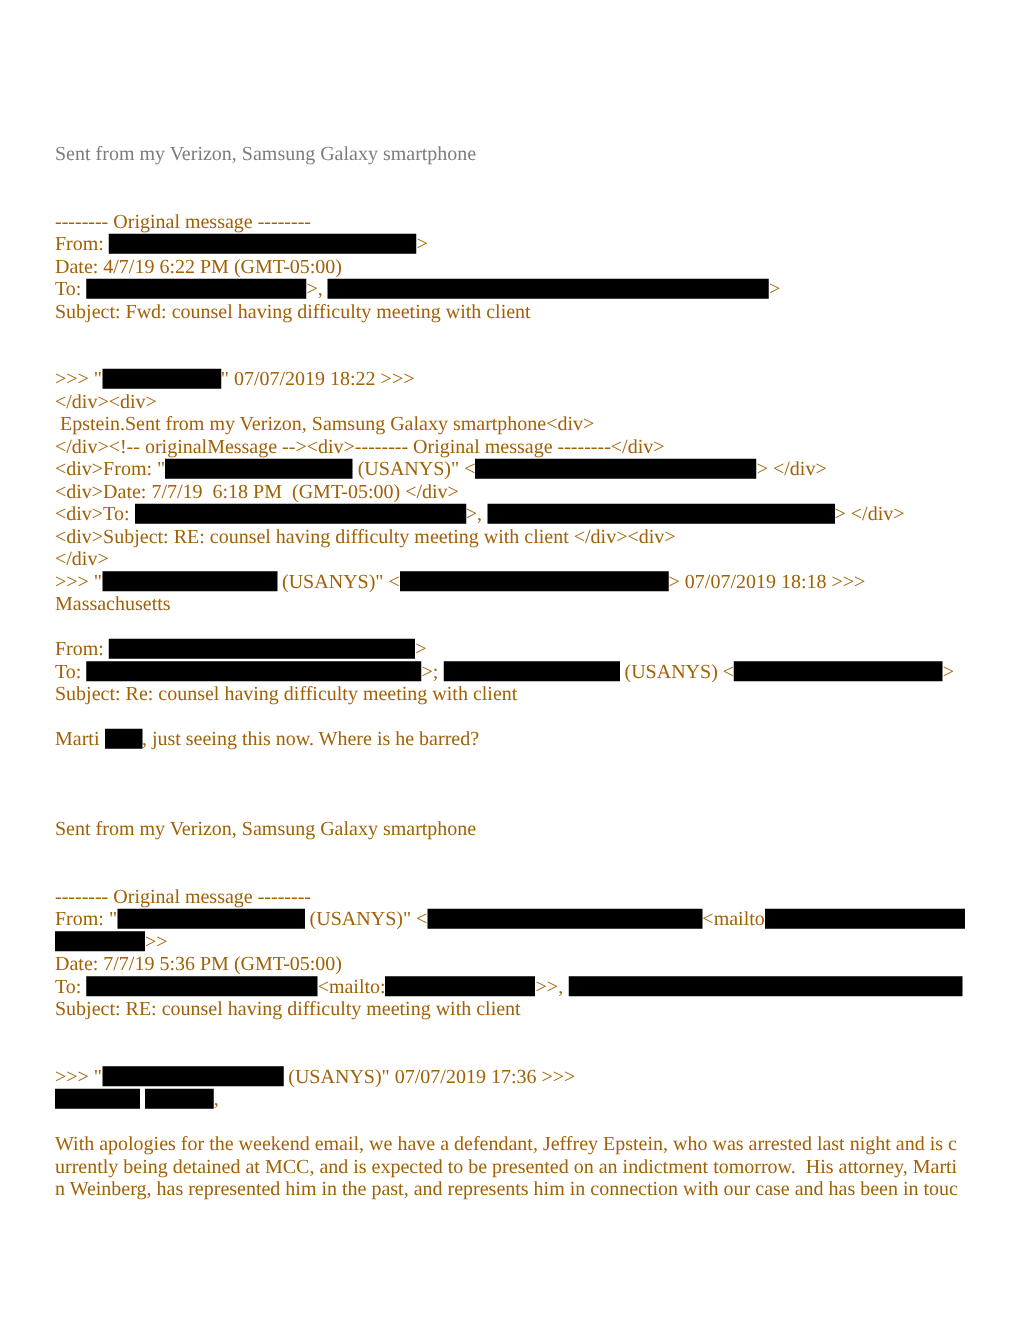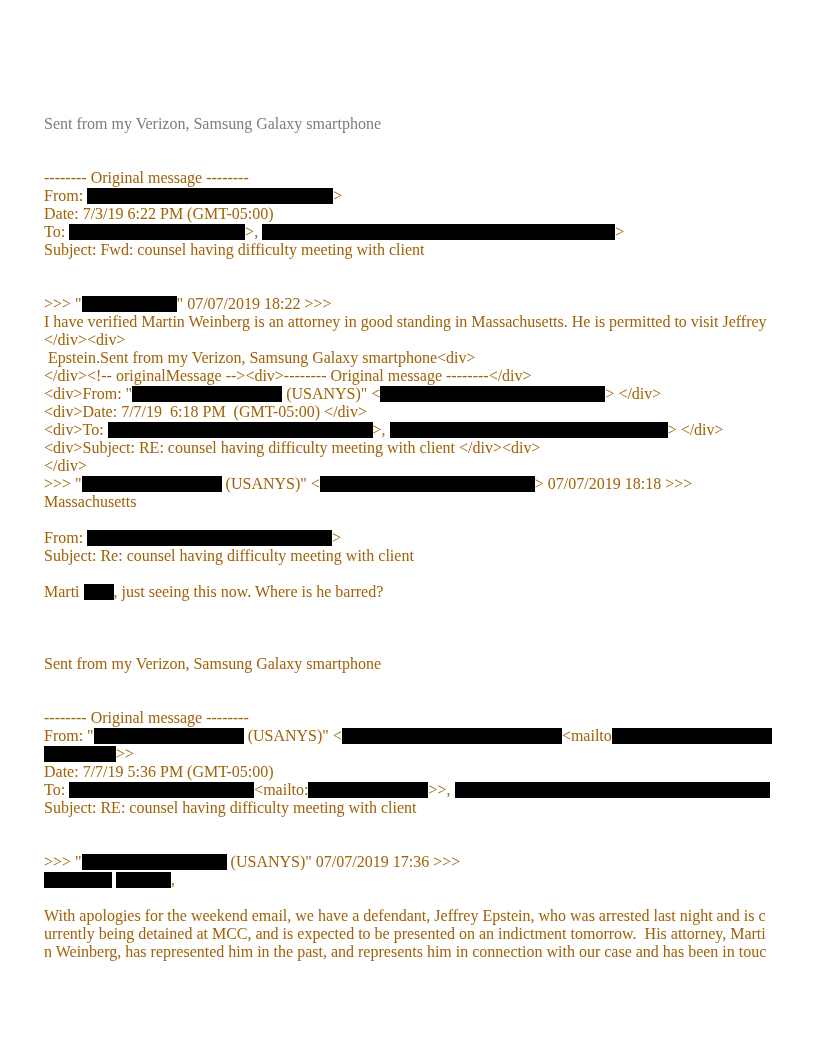--- a/index.html
+++ b/index.html
@@ -48,39 +48,39 @@
 </head>
 <body>
 
 <div class="page">
   <div class="email-document">
       <div class="line muted"><span>Sent from my Verizon, Samsung Galaxy smartphone</span></div>
       <div class="line"></div>
       <div class="line"></div>
       <div class="line"><span>-------- Original message --------</span></div>
       <div class="line"><span>From: </span><span class="redaction" style="width: 246px; background: rgb(0, 0, 0);"></span><span>&gt;</span></div>
-      <div class="line"><span>Date: 7/3/19 6:22 PM (GMT-05:00)</span></div>
+      <div class="line"><span>Date: 4/7/19 6:22 PM (GMT-05:00)</span></div>
       <div class="line"><span>To: </span><span class="redaction" style="width: 176px; background: rgb(0, 0, 0);"></span><span>&gt;, </span><span class="redaction" style="width: 353px; background: rgb(0, 0, 0);"></span><span>&gt;</span></div>
       <div class="line"><span>Subject: Fwd: counsel having difficulty meeting with client</span></div>
       <div class="line"></div>
       <div class="line"></div>
       <div class="line"><span>&gt;&gt;&gt; "</span><span class="redaction" style="width: 95px; background: rgb(0, 0, 0);"></span><span>" 07/07/2019 18:22 &gt;&gt;&gt;</span></div>
-      <div class="line"><span>I have verified Martin Weinberg is an attorney in good standing in Massachusetts. He is permitted to visit Jeffrey</span></div>
       <div class="line"><span>&lt;/div&gt;&lt;div&gt;</span></div>
       <div class="line"><span> Epstein.Sent from my Verizon, Samsung Galaxy smartphone&lt;div&gt;</span></div>
       <div class="line"><span>&lt;/div&gt;&lt;!-- originalMessage --&gt;&lt;div&gt;-------- Original message --------&lt;/div&gt;</span></div>
       <div class="line"><span>&lt;div&gt;From: "</span><span class="redaction" style="width: 150px; background: rgb(0, 0, 0);"></span><span> (USANYS)" &lt;</span><span class="redaction" style="width: 225px; background: rgb(0, 0, 0);"></span><span>&gt; &lt;/div&gt;</span></div>
       <div class="line"><span>&lt;div&gt;Date: 7/7/19  6:18 PM  (GMT-05:00) &lt;/div&gt;</span></div>
       <div class="line"><span>&lt;div&gt;To: </span><span class="redaction" style="width: 265px; background: rgb(0, 0, 0);"></span><span>&gt;, </span><span class="redaction" style="width: 278px; background: rgb(0, 0, 0);"></span><span>&gt; &lt;/div&gt;</span></div>
       <div class="line"><span>&lt;div&gt;Subject: RE: counsel having difficulty meeting with client &lt;/div&gt;&lt;div&gt;</span></div>
       <div class="line"><span>&lt;/div&gt;</span></div>
       <div class="line"><span>&gt;&gt;&gt; "</span><span class="redaction" style="width: 140px; background: rgb(0, 0, 0);"></span><span> (USANYS)" &lt;</span><span class="redaction" style="width: 215px; background: rgb(0, 0, 0);"></span><span>&gt; 07/07/2019 18:18 &gt;&gt;&gt;</span></div>
       <div class="line"><span>Massachusetts</span></div>
       <div class="line"></div>
       <div class="line"><span>From: </span><span class="redaction" style="width: 245px; background: rgb(0, 0, 0);"></span><span>&gt;</span></div>
+      <div class="line"><span>To: </span><span class="redaction" style="width: 268px; background: rgb(0, 0, 0);"></span><span>&gt;; </span><span class="redaction" style="width: 141px; background: rgb(0, 0, 0);"></span><span> (USANYS) &lt;</span><span class="redaction" style="width: 167px; background: rgb(0, 0, 0);"></span><span>&gt;</span></div>
       <div class="line"><span>Subject: Re: counsel having difficulty meeting with client</span></div>
       <div class="line"></div>
       <div class="line"><span>Marti </span><span class="redaction" style="width: 30px; background: rgb(0, 0, 0);"></span><span>, just seeing this now. Where is he barred?</span></div>
       <div class="line"></div>
       <div class="line"></div>
       <div class="line"></div>
       <div class="line"><span>Sent from my Verizon, Samsung Galaxy smartphone</span></div>
       <div class="line"></div>
       <div class="line"></div>
       <div class="line"><span>-------- Original message --------</span></div>

